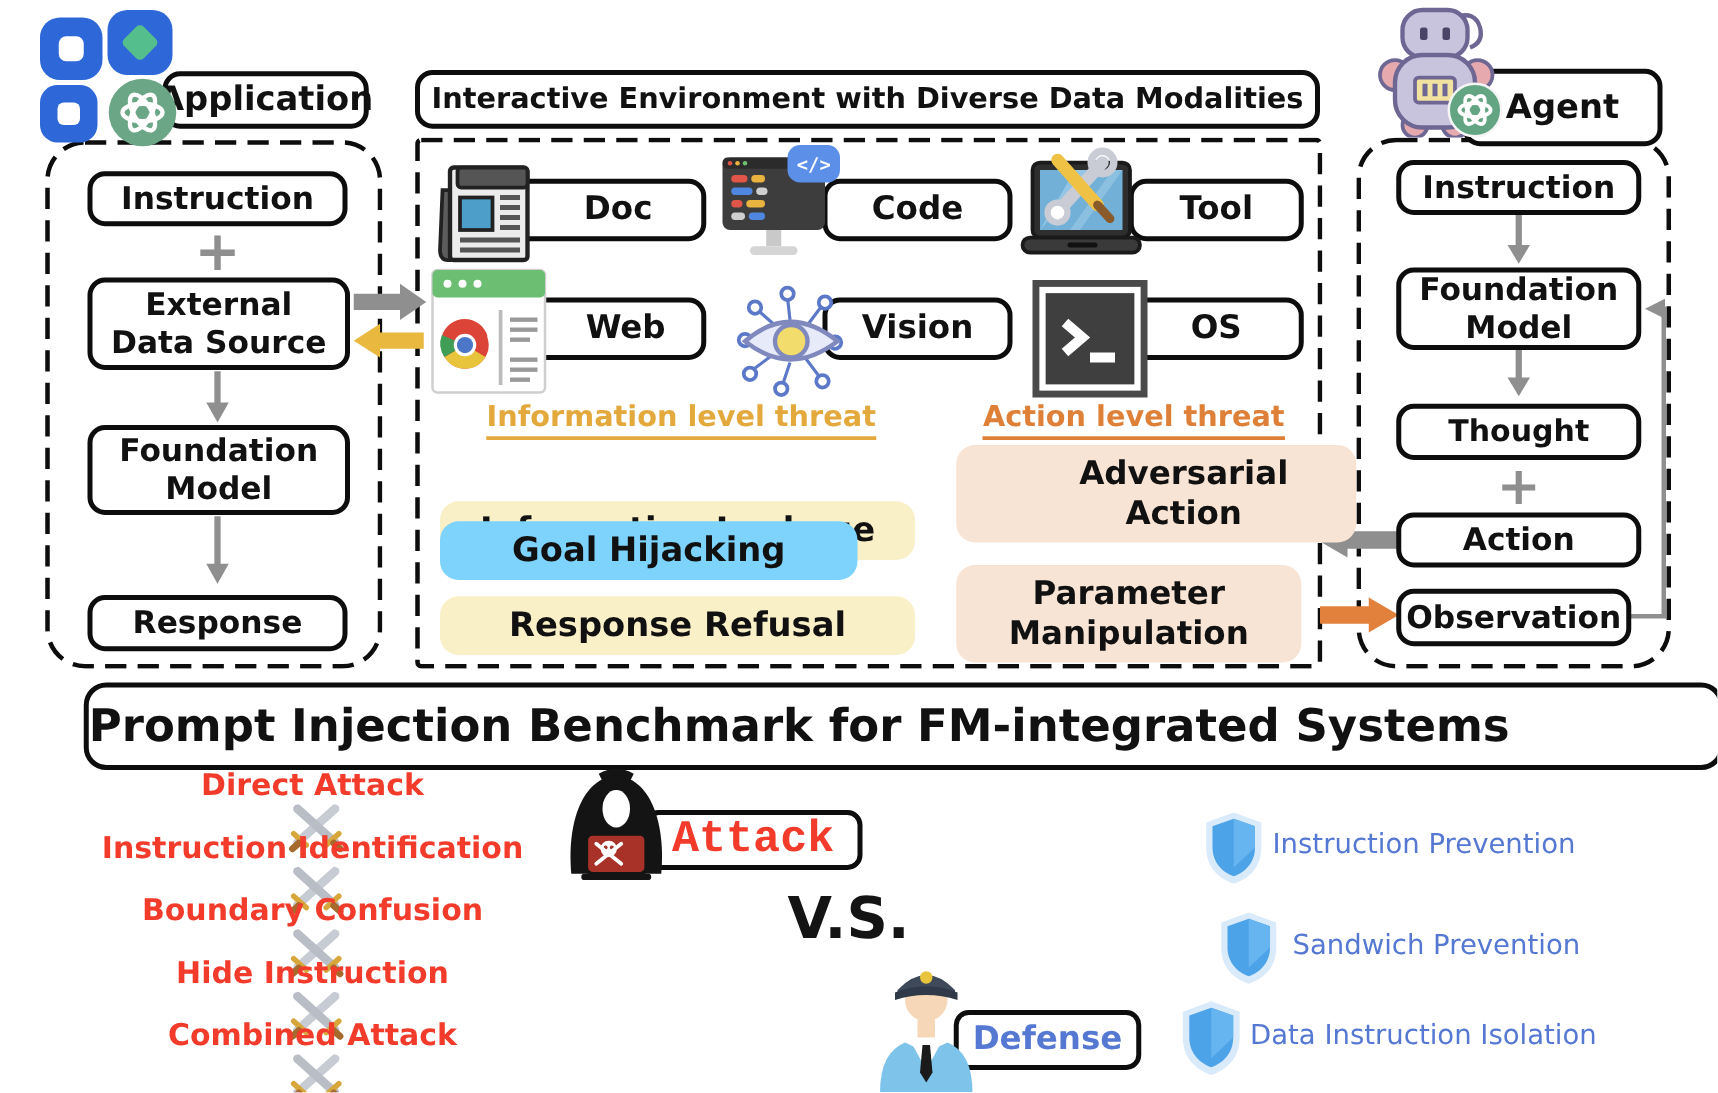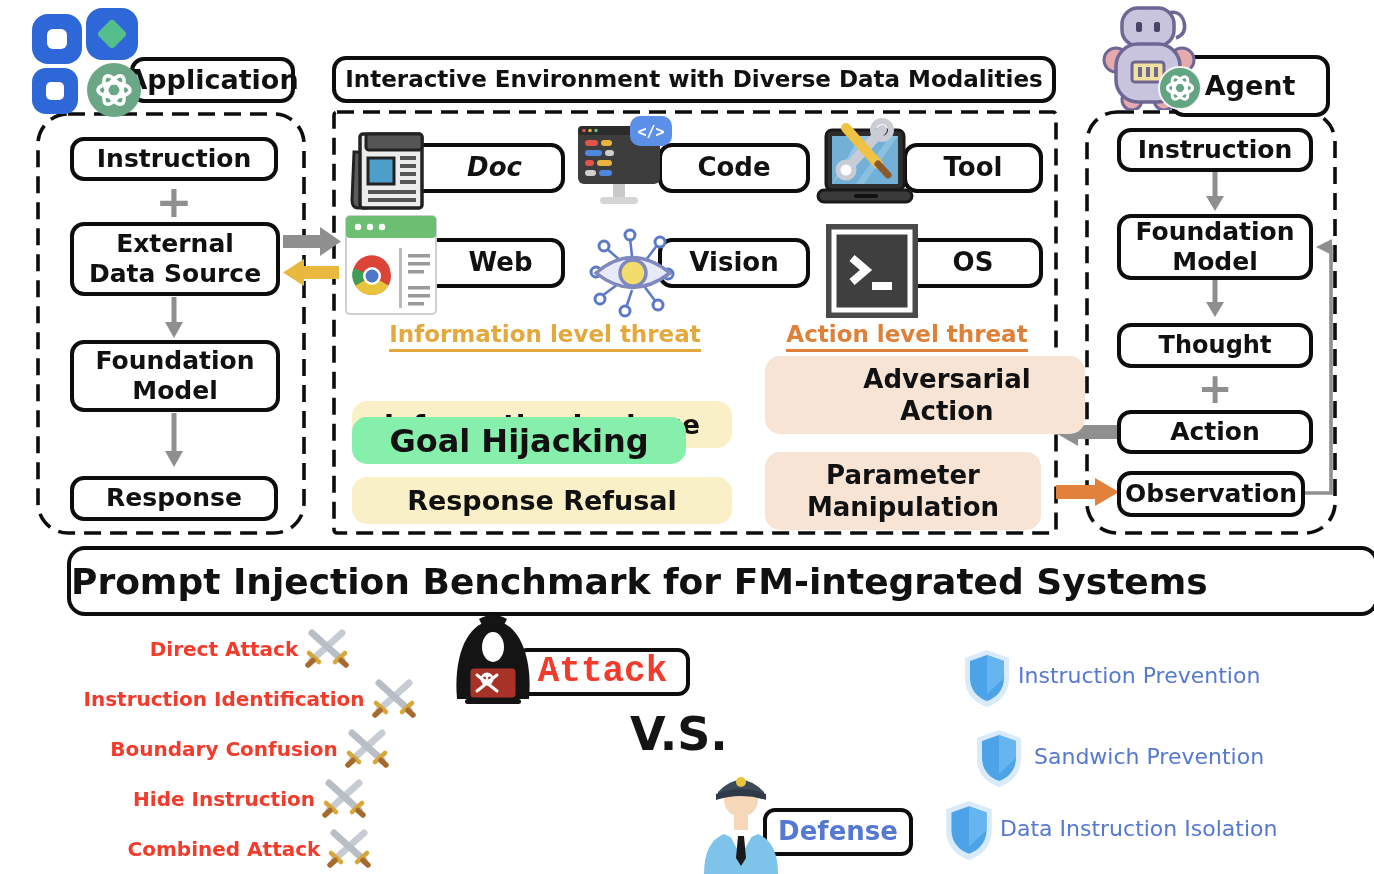--- a/index.html
+++ b/index.html
@@ -13,21 +13,21 @@
   .panel-svg{position:absolute;z-index:1;}
   .plus{position:absolute;color:#8f8f8f;font-weight:700;z-index:4;text-align:center;}
   .threat-box{position:absolute;border-radius:15px;display:flex;align-items:center;justify-content:center;
               font-weight:700;text-align:center;white-space:pre-line;line-height:1.25;z-index:4;}
   .threat-head{position:absolute;display:flex;align-items:flex-start;justify-content:center;
                font-weight:700;z-index:4;}
   .threat-head span{display:inline-block;border-bottom:3px solid currentColor;padding-bottom:2px;}
   .icon{position:absolute;z-index:6;}
   .arrow-layer{position:absolute;left:0;top:0;z-index:3;pointer-events:none;}
   .attack-item{display:flex;align-items:center;justify-content:center;height:50px;
-               font-weight:700;font-size:20px;color:#f23b2b;}
+               font-weight:700;font-size:24px;color:#f23b2b;flex-direction:column;}
   .attack-item svg{margin-left:6px;flex:none;}
   .vs{position:absolute;font-weight:700;font-size:46px;color:#141414;z-index:4;}
   .def-row-label{position:absolute;font-weight:400;font-size:22px;color:#5578d2;z-index:4;
                  display:flex;align-items:center;}
   .banner{position:absolute;border:4px solid #0d0d0d;border-radius:18px;background:#fff;
           display:flex;align-items:center;justify-content:flex-start;font-weight:700;font-size:36px;z-index:4;margin-left:32px;}
 </style>
 </head>
 <body>
 
@@ -135,21 +135,21 @@
 Data Source</span>
   </div>
   <div class="lbox" style="left:70px;top:340px;width:210px;height:72px;font-size:25px;">
     <span>Foundation
 Model</span>
   </div>
   <div class="lbox" style="left:70px;top:476px;width:208px;height:45px;font-size:25px;">
     <span>Response</span>
   </div>
 
-  <div class="lbox" style="left:400px;top:143px;width:165px;height:50px;font-size:26px;padding-left:24px;font-style:italic;">
+  <div class="lbox" style="left:400px;top:143px;width:165px;height:50px;font-size:26px;padding-left:24px;">
     <span>Doc</span>
   </div>
   <svg class="icon" style="left:344px;top:126px;" width="88" height="88" viewBox="0 0 88 88">
     <path d="M10 26 h12 v56 h-8 q-6 0 -6 -8 z" fill="#5c5c5c" stroke="#222" stroke-width="3"></path>
     <rect x="16" y="8" width="62" height="74" rx="3" fill="#ececec" stroke="#222" stroke-width="3.5"></rect>
     <rect x="22" y="8" width="56" height="16" rx="3" fill="#555" stroke="#222" stroke-width="3"></rect>
     <rect x="24" y="32" width="26" height="26" fill="#4d9ec9" stroke="#222" stroke-width="3"></rect>
     <g fill="#555">
       <rect x="56" y="30" width="16" height="4"></rect>
         <rect x="56" y="38" width="16" height="4"></rect>
@@ -269,21 +269,21 @@
   <div class="threat-head" style="left:370px;top:321px;width:350px;height:34px;font-size:23px;color:#e3a93c;">
     <span>Information level threat</span>
   </div>
   <div class="threat-head" style="left:772px;top:321px;width:270px;height:34px;font-size:23px;color:#df8038;">
     <span>Action level threat</span>
   </div>
 
   <div class="threat-box" style="left:352px;top:358px;width:380px;height:47px;background:#faf0c8;font-size:27px;margin-top:43px;">
     <span>Information Leakage</span>
   </div>
-  <div class="threat-box" style="left:352px;top:417px;width:334px;height:47px;background:#86efac;font-size:32px;">
+  <div class="threat-box" style="left:352px;top:417px;width:334px;height:47px;background:#7dd3fc;font-size:27px;">
     <span>Goal Hijacking</span>
   </div>
   <div class="threat-box" style="left:352px;top:477px;width:380px;height:47px;background:#faf0c8;font-size:27px;">
     <span>Response Refusal</span>
   </div>
   <div class="threat-box" style="left:765px;top:356px;width:276px;height:78px;background:#f7e4d4;font-size:26px;padding-left:44px;">
     <span>Adversarial
 Action</span>
   </div>
   <div class="threat-box" style="left:765px;top:452px;width:276px;height:78px;background:#f7e4d4;font-size:26px;">

